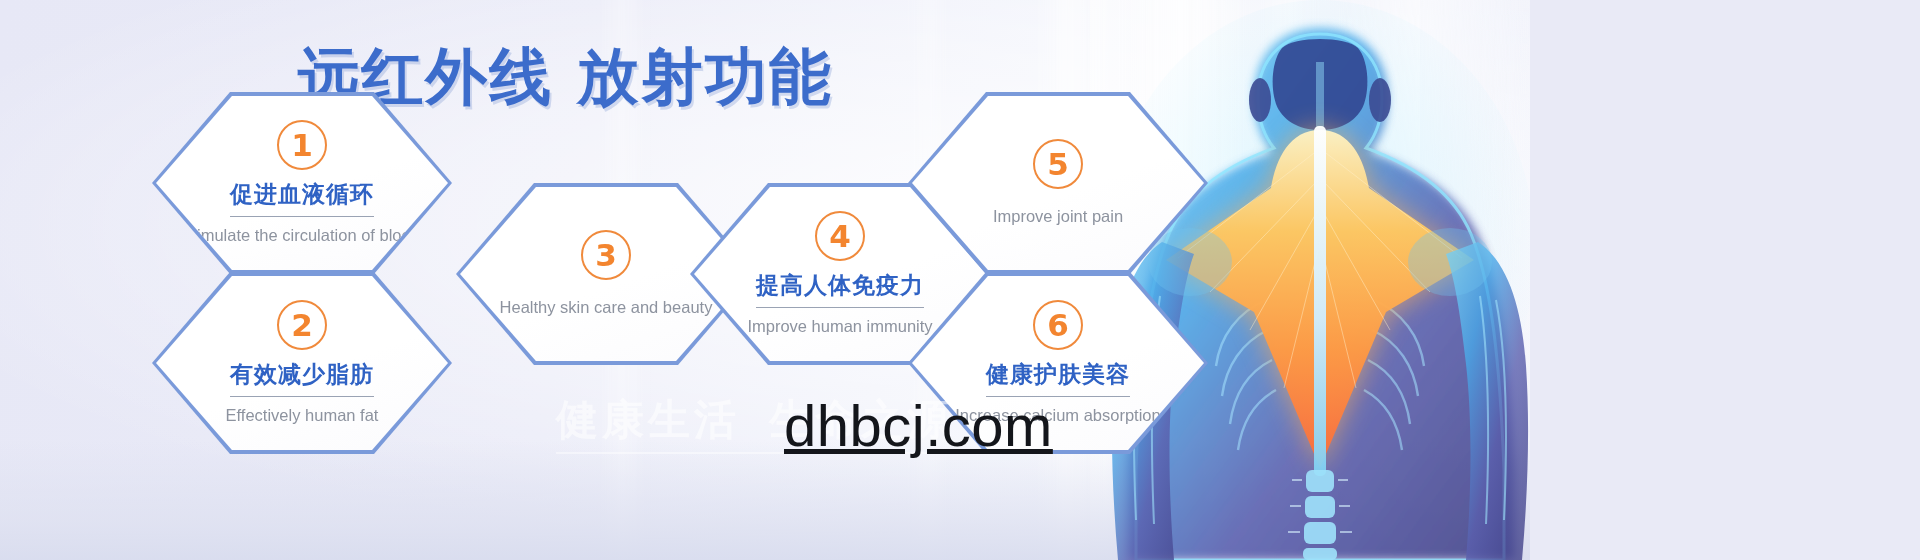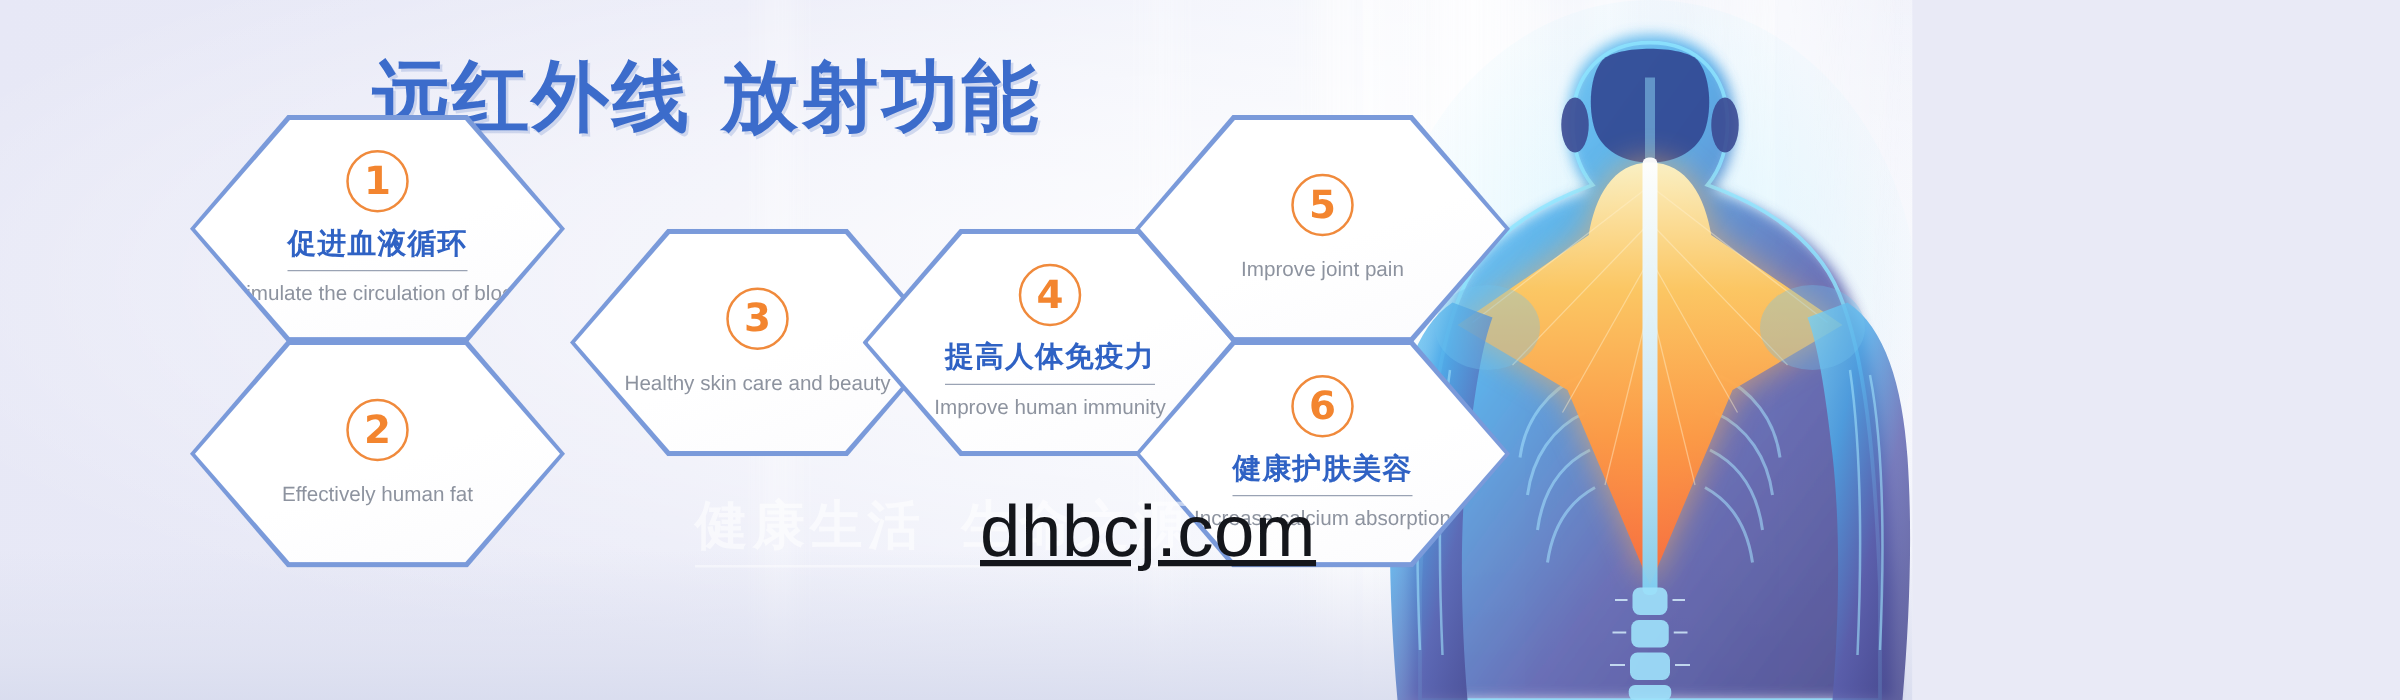--- a/index.html
+++ b/index.html
@@ -236,20 +236,21 @@
     <div class="inner">
       <div class="num">1</div>
       <div class="cn">促进血液循环</div>
       <div class="en">stimulate the circulation of blood</div>
     </div>
   </div>
 
   <div class="hex" id="hex2">
     <div class="inner">
       <div class="num">2</div>
+      <div class="cn">有效减少脂肪</div>
       <div class="en">Effectively human fat</div>
     </div>
   </div>
 
   <div class="hex" id="hex3">
     <div class="inner">
       <div class="num">3</div>
       <div class="en">Healthy skin care and beauty</div>
     </div>
   </div>

